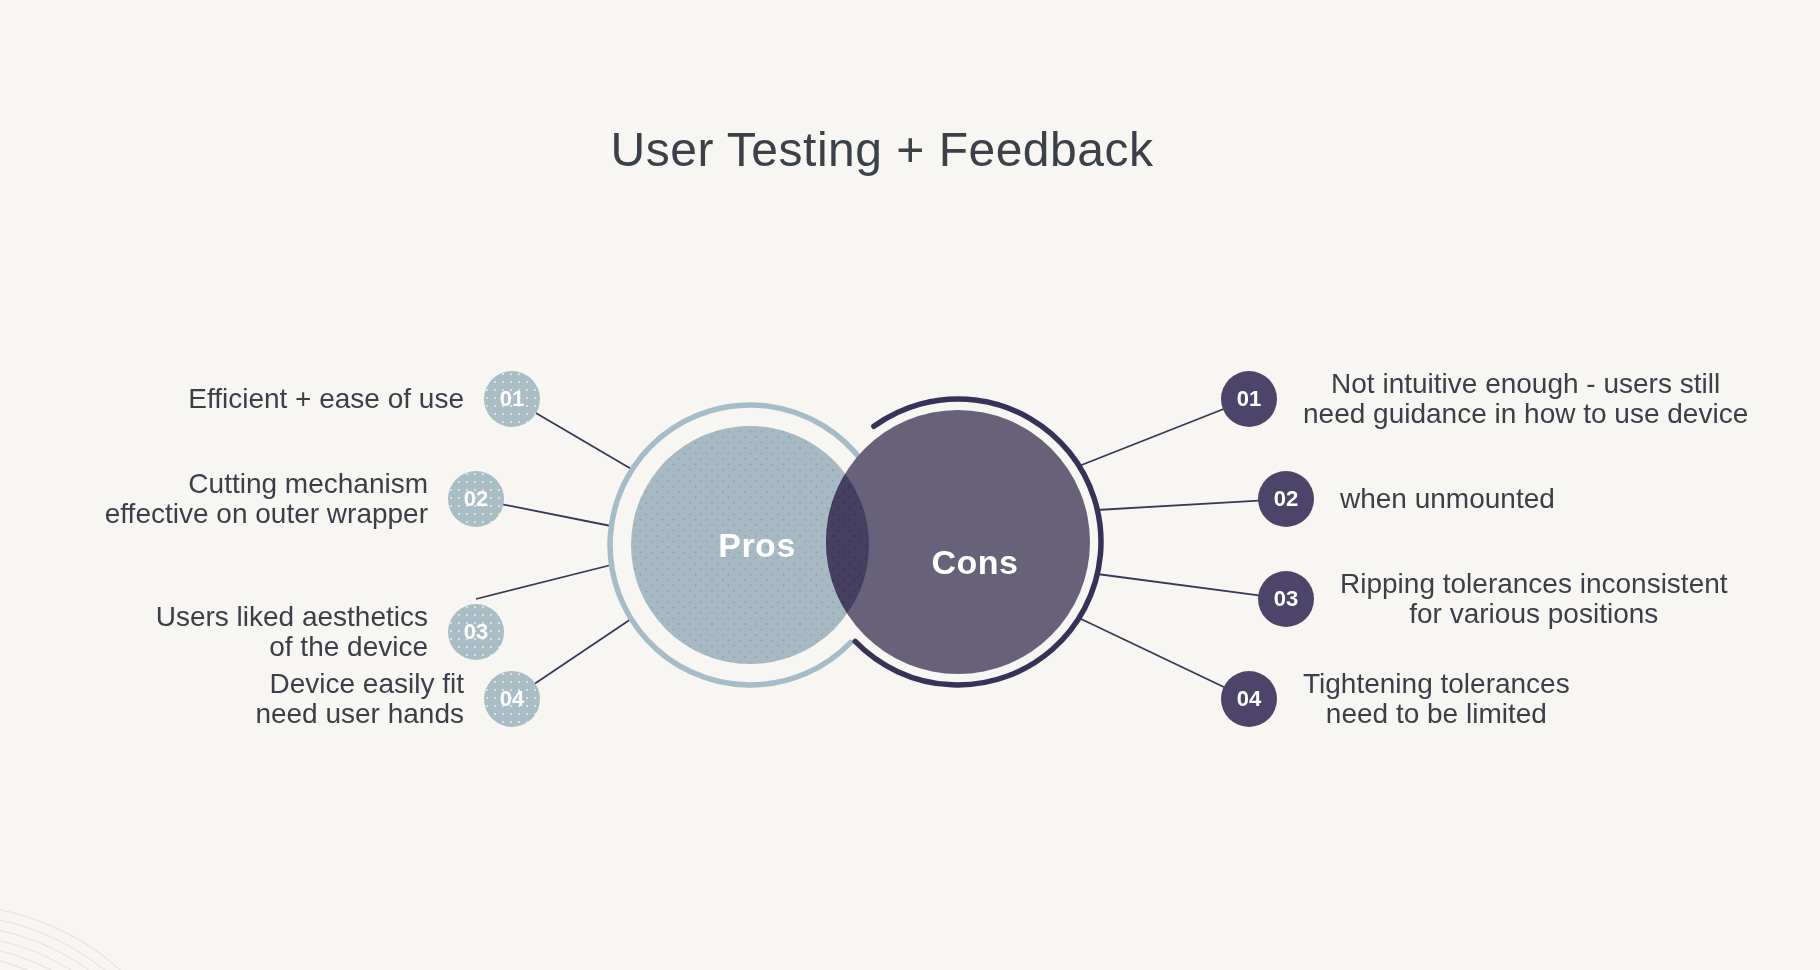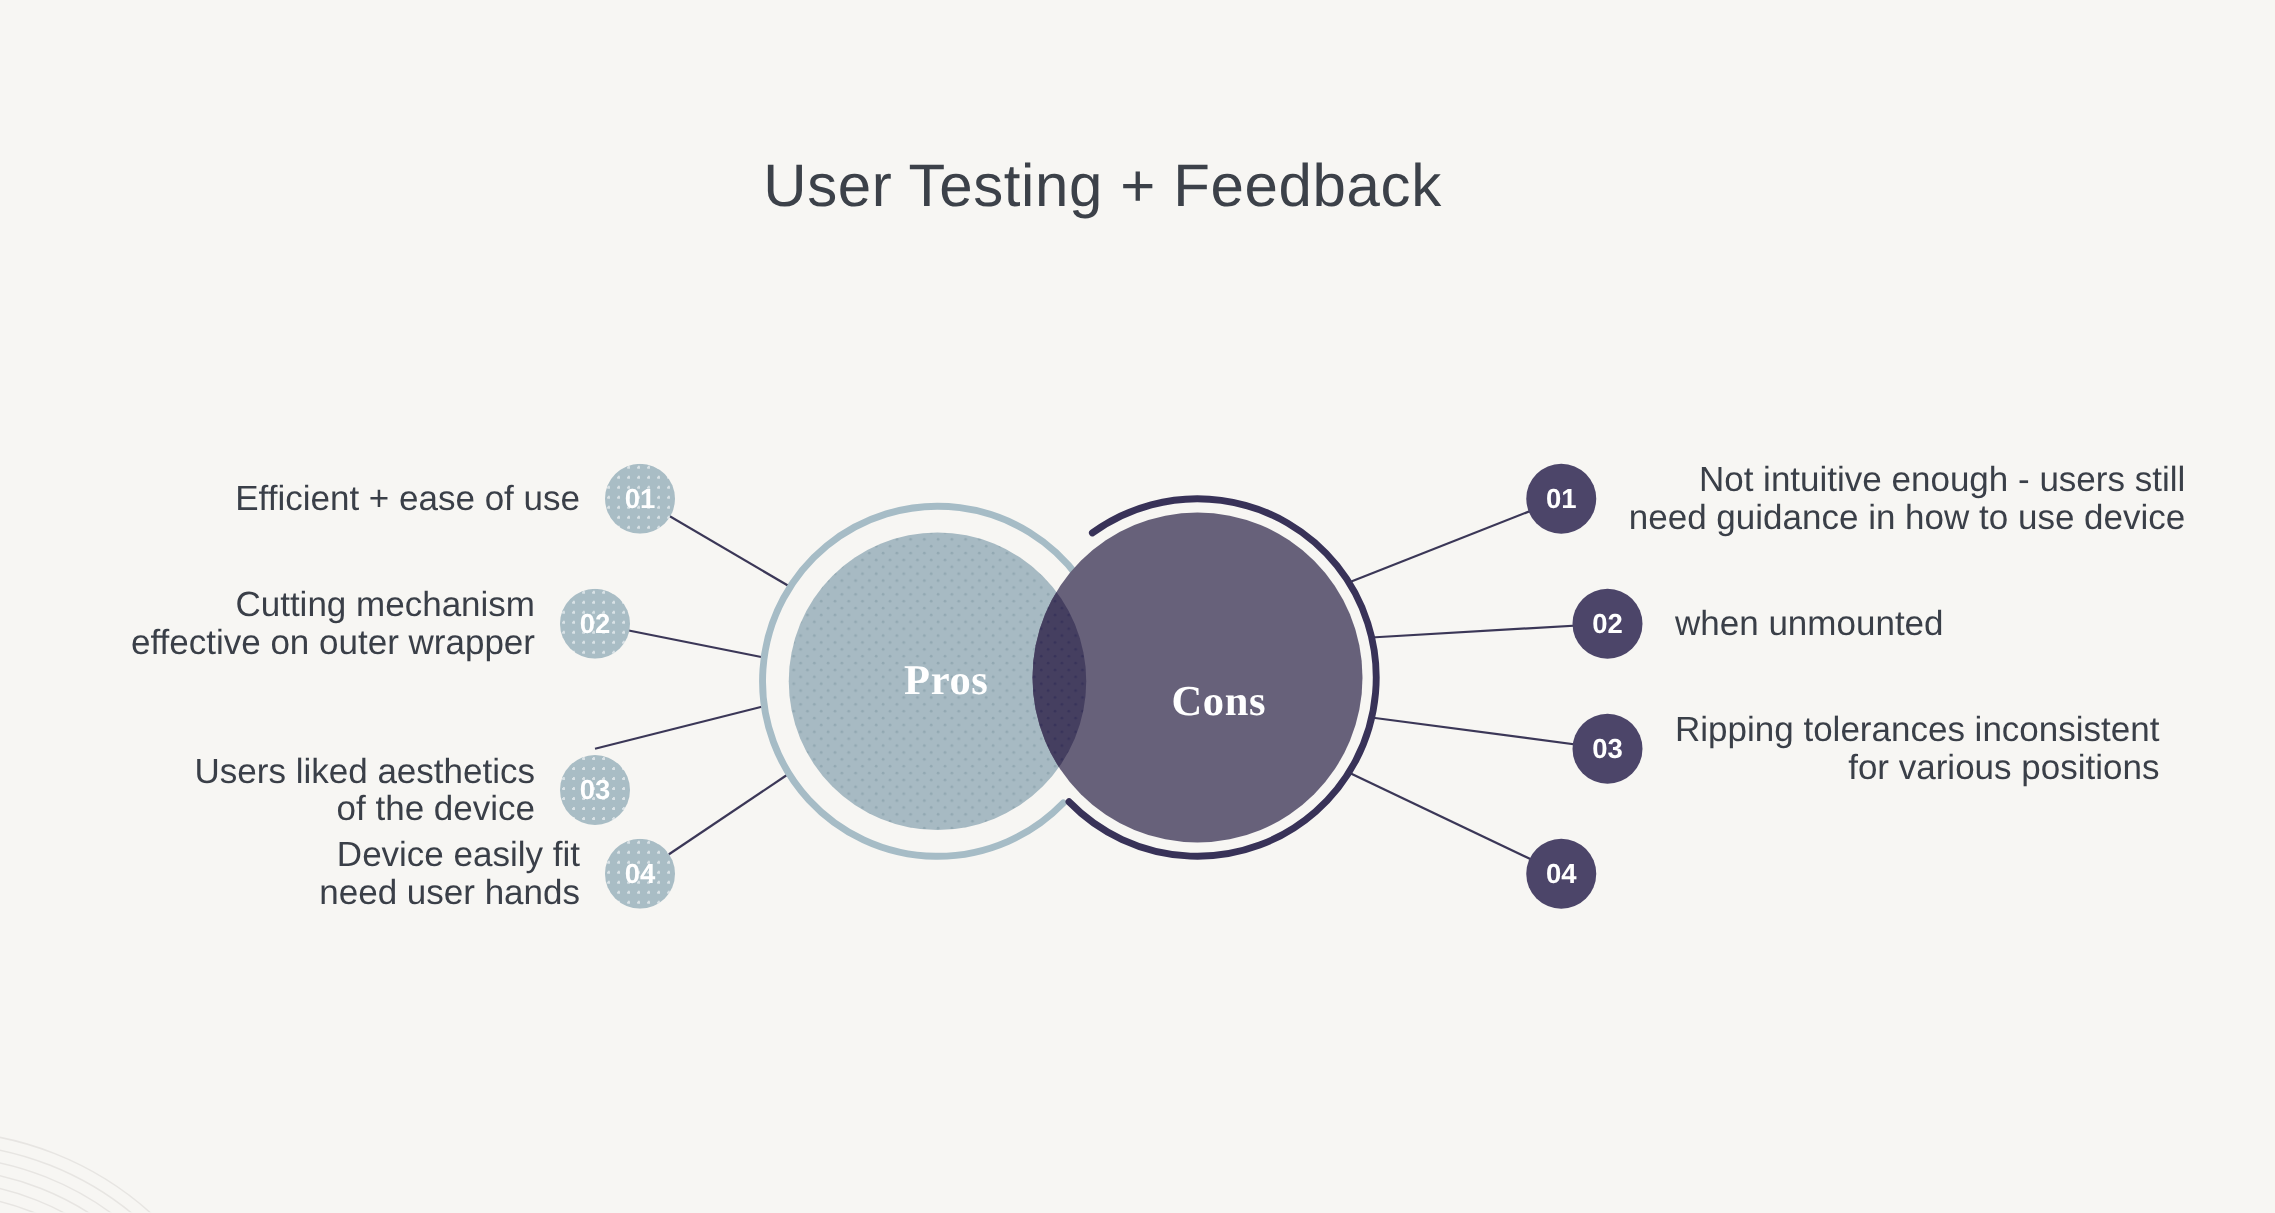--- a/index.html
+++ b/index.html
@@ -36,39 +36,38 @@
     z-index: 2;
   }
   .venn-label {
     position: absolute;
     transform: translate(-50%, -50%);
     font-size: 34px;
     font-weight: 700;
     color: #ffffff;
     z-index: 3;
     letter-spacing: 0.5px;
-    font-family: Liberation Serif, serif;
   }
   .item {
     position: absolute;
     display: flex;
     align-items: center;
     transform: translateY(-50%);
     z-index: 2;
   }
   .item .text {
     font-size: 28px;
     line-height: 30px;
     color: #3a3f48;
     white-space: nowrap;
   }
   .item.left-item { flex-direction: row; gap: 20px; }
   .item.left-item .text { text-align: right; }
   .item.right-item { flex-direction: row; gap: 26px; }
-  .item.right-item .text { text-align: right; }
+  .item.right-item .text { text-align: center; }
   .bubble {
     width: 56px;
     height: 56px;
     border-radius: 50%;
     flex: 0 0 56px;
     display: flex;
     align-items: center;
     justify-content: center;
     font-size: 22px;
     font-weight: 700;
@@ -212,15 +211,19 @@
     <div class="text">
       <div>Ripping tolerances inconsistent</div>
       <div>for various positions</div>
     </div>
   </div>
 
   <div class="item right-item" style="left:1221px; top:699px;">
     <div class="bubble dark">
       <span>04</span>
     </div>
+    <div class="text">
+      <div>Tightening tolerances</div>
+      <div>need to be limited</div>
+    </div>
   </div>
 
 </div>
 
 </body></html>

